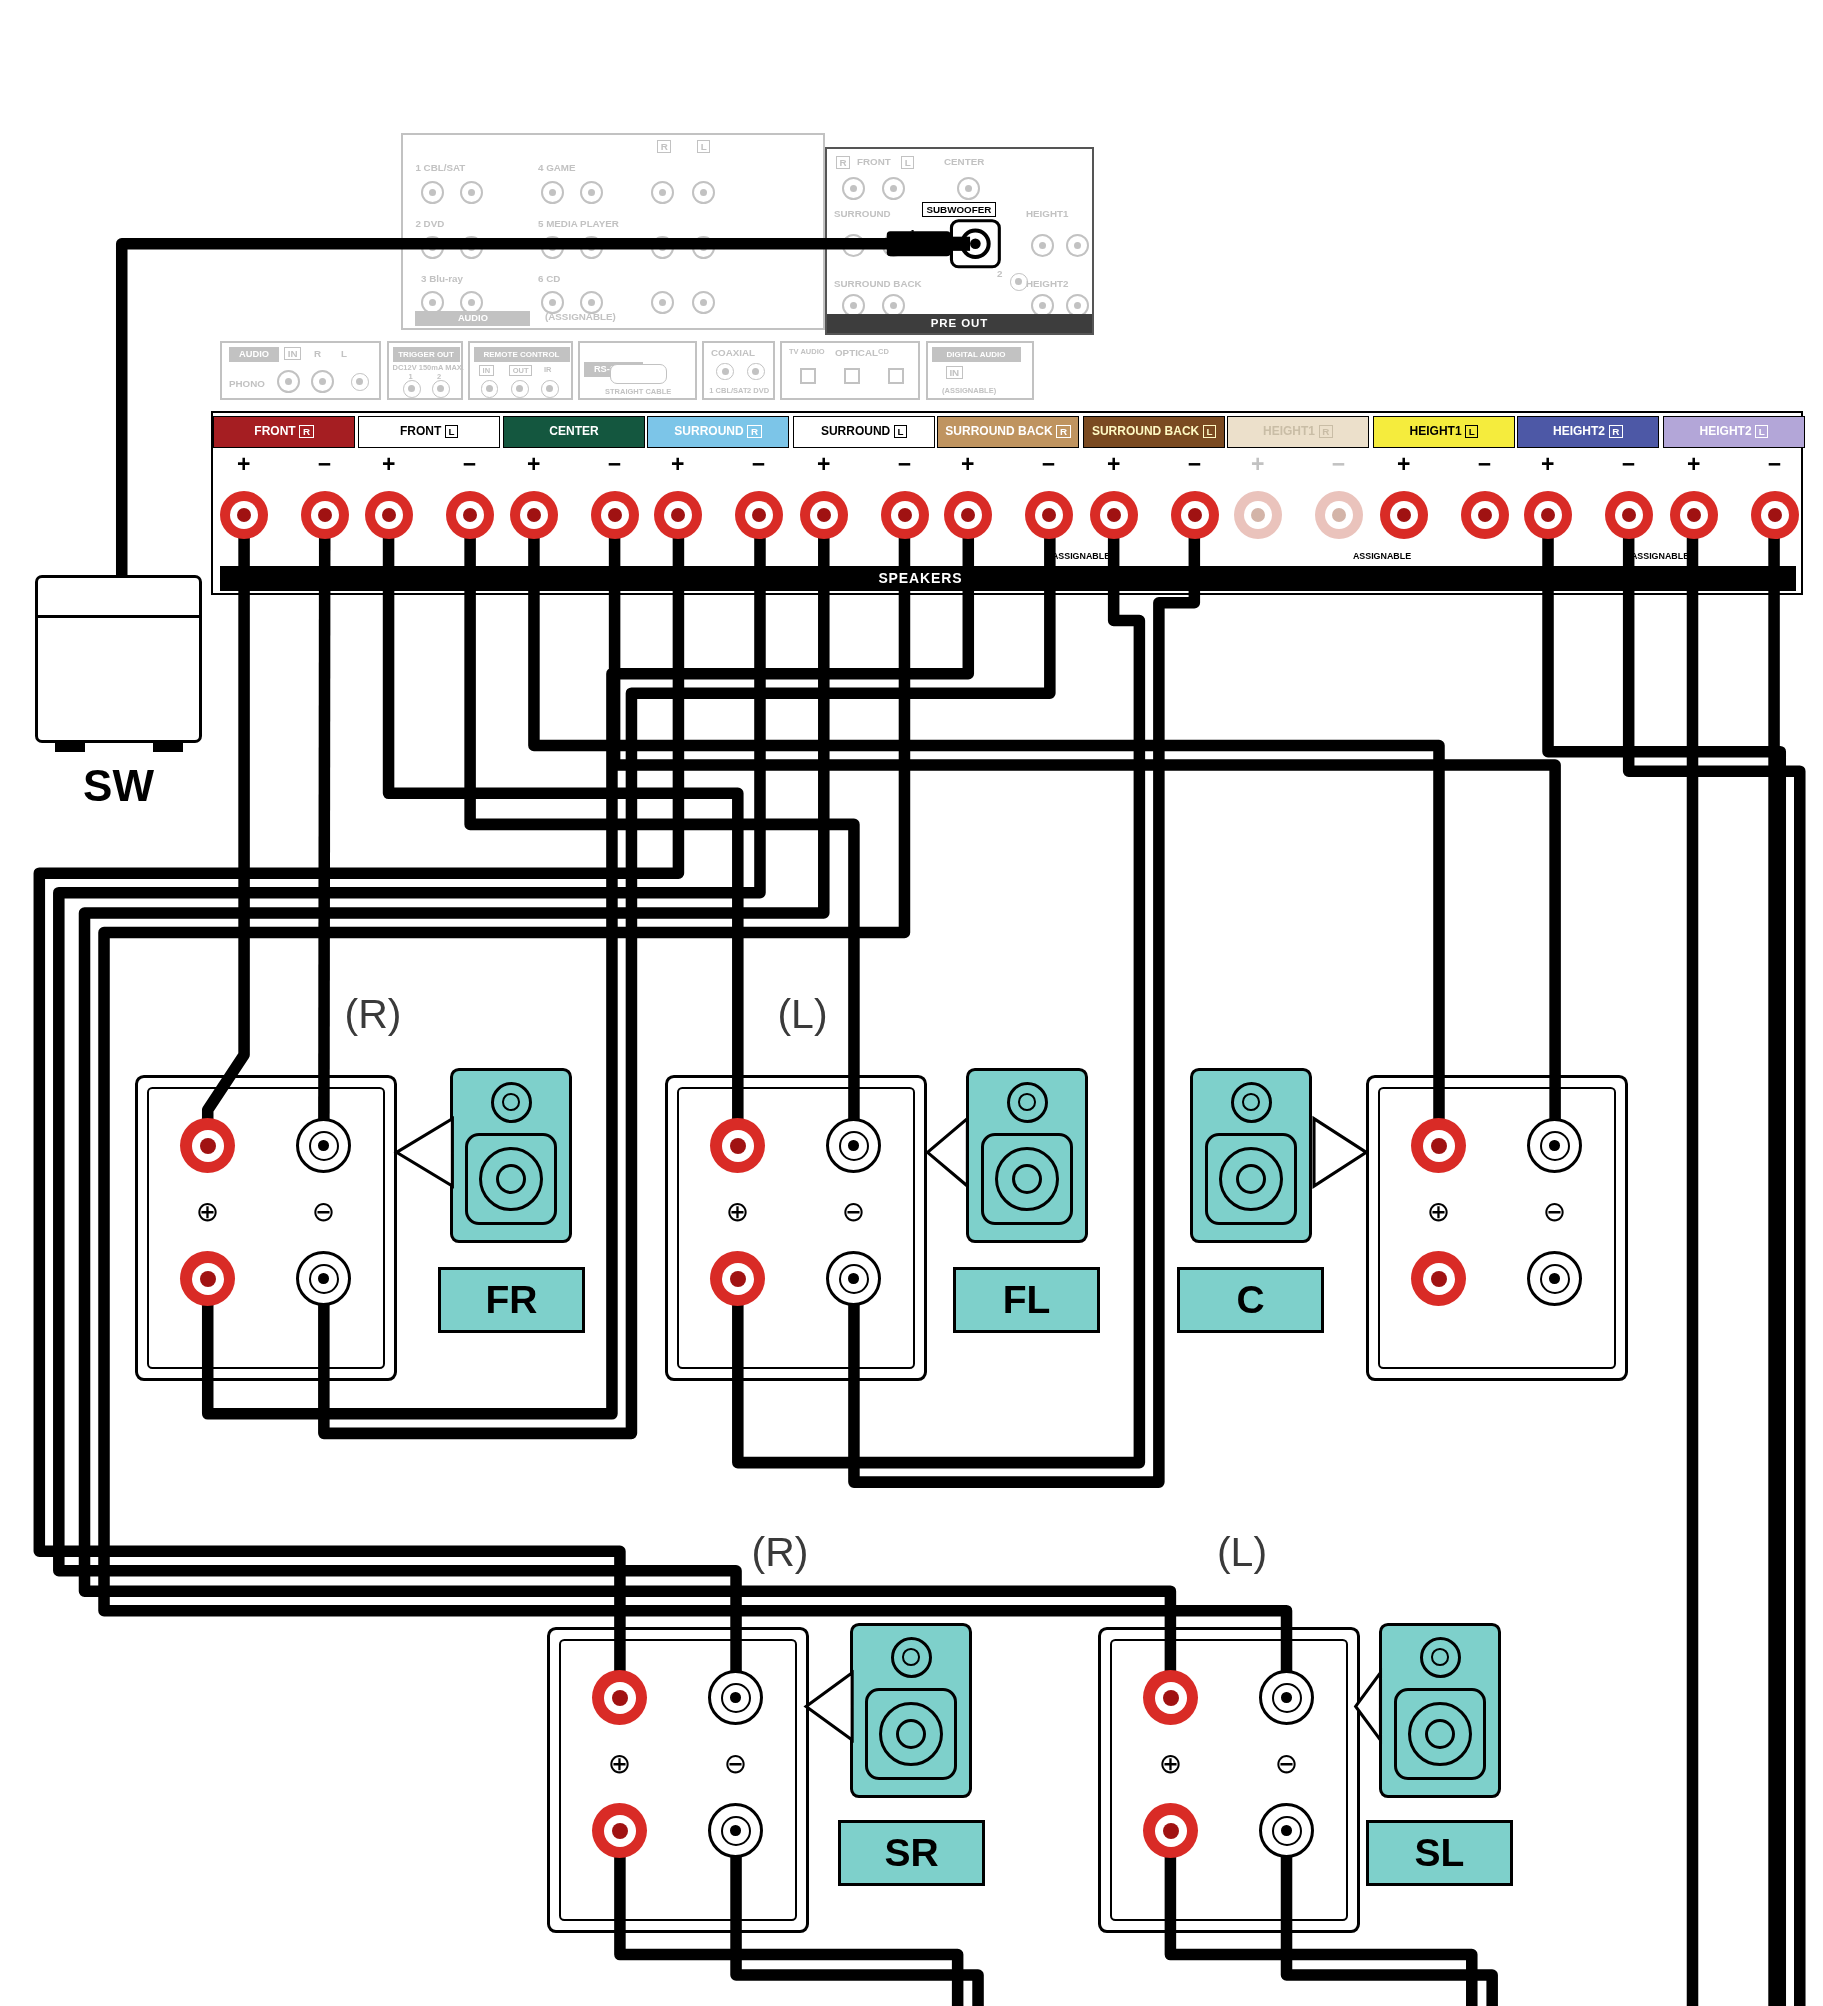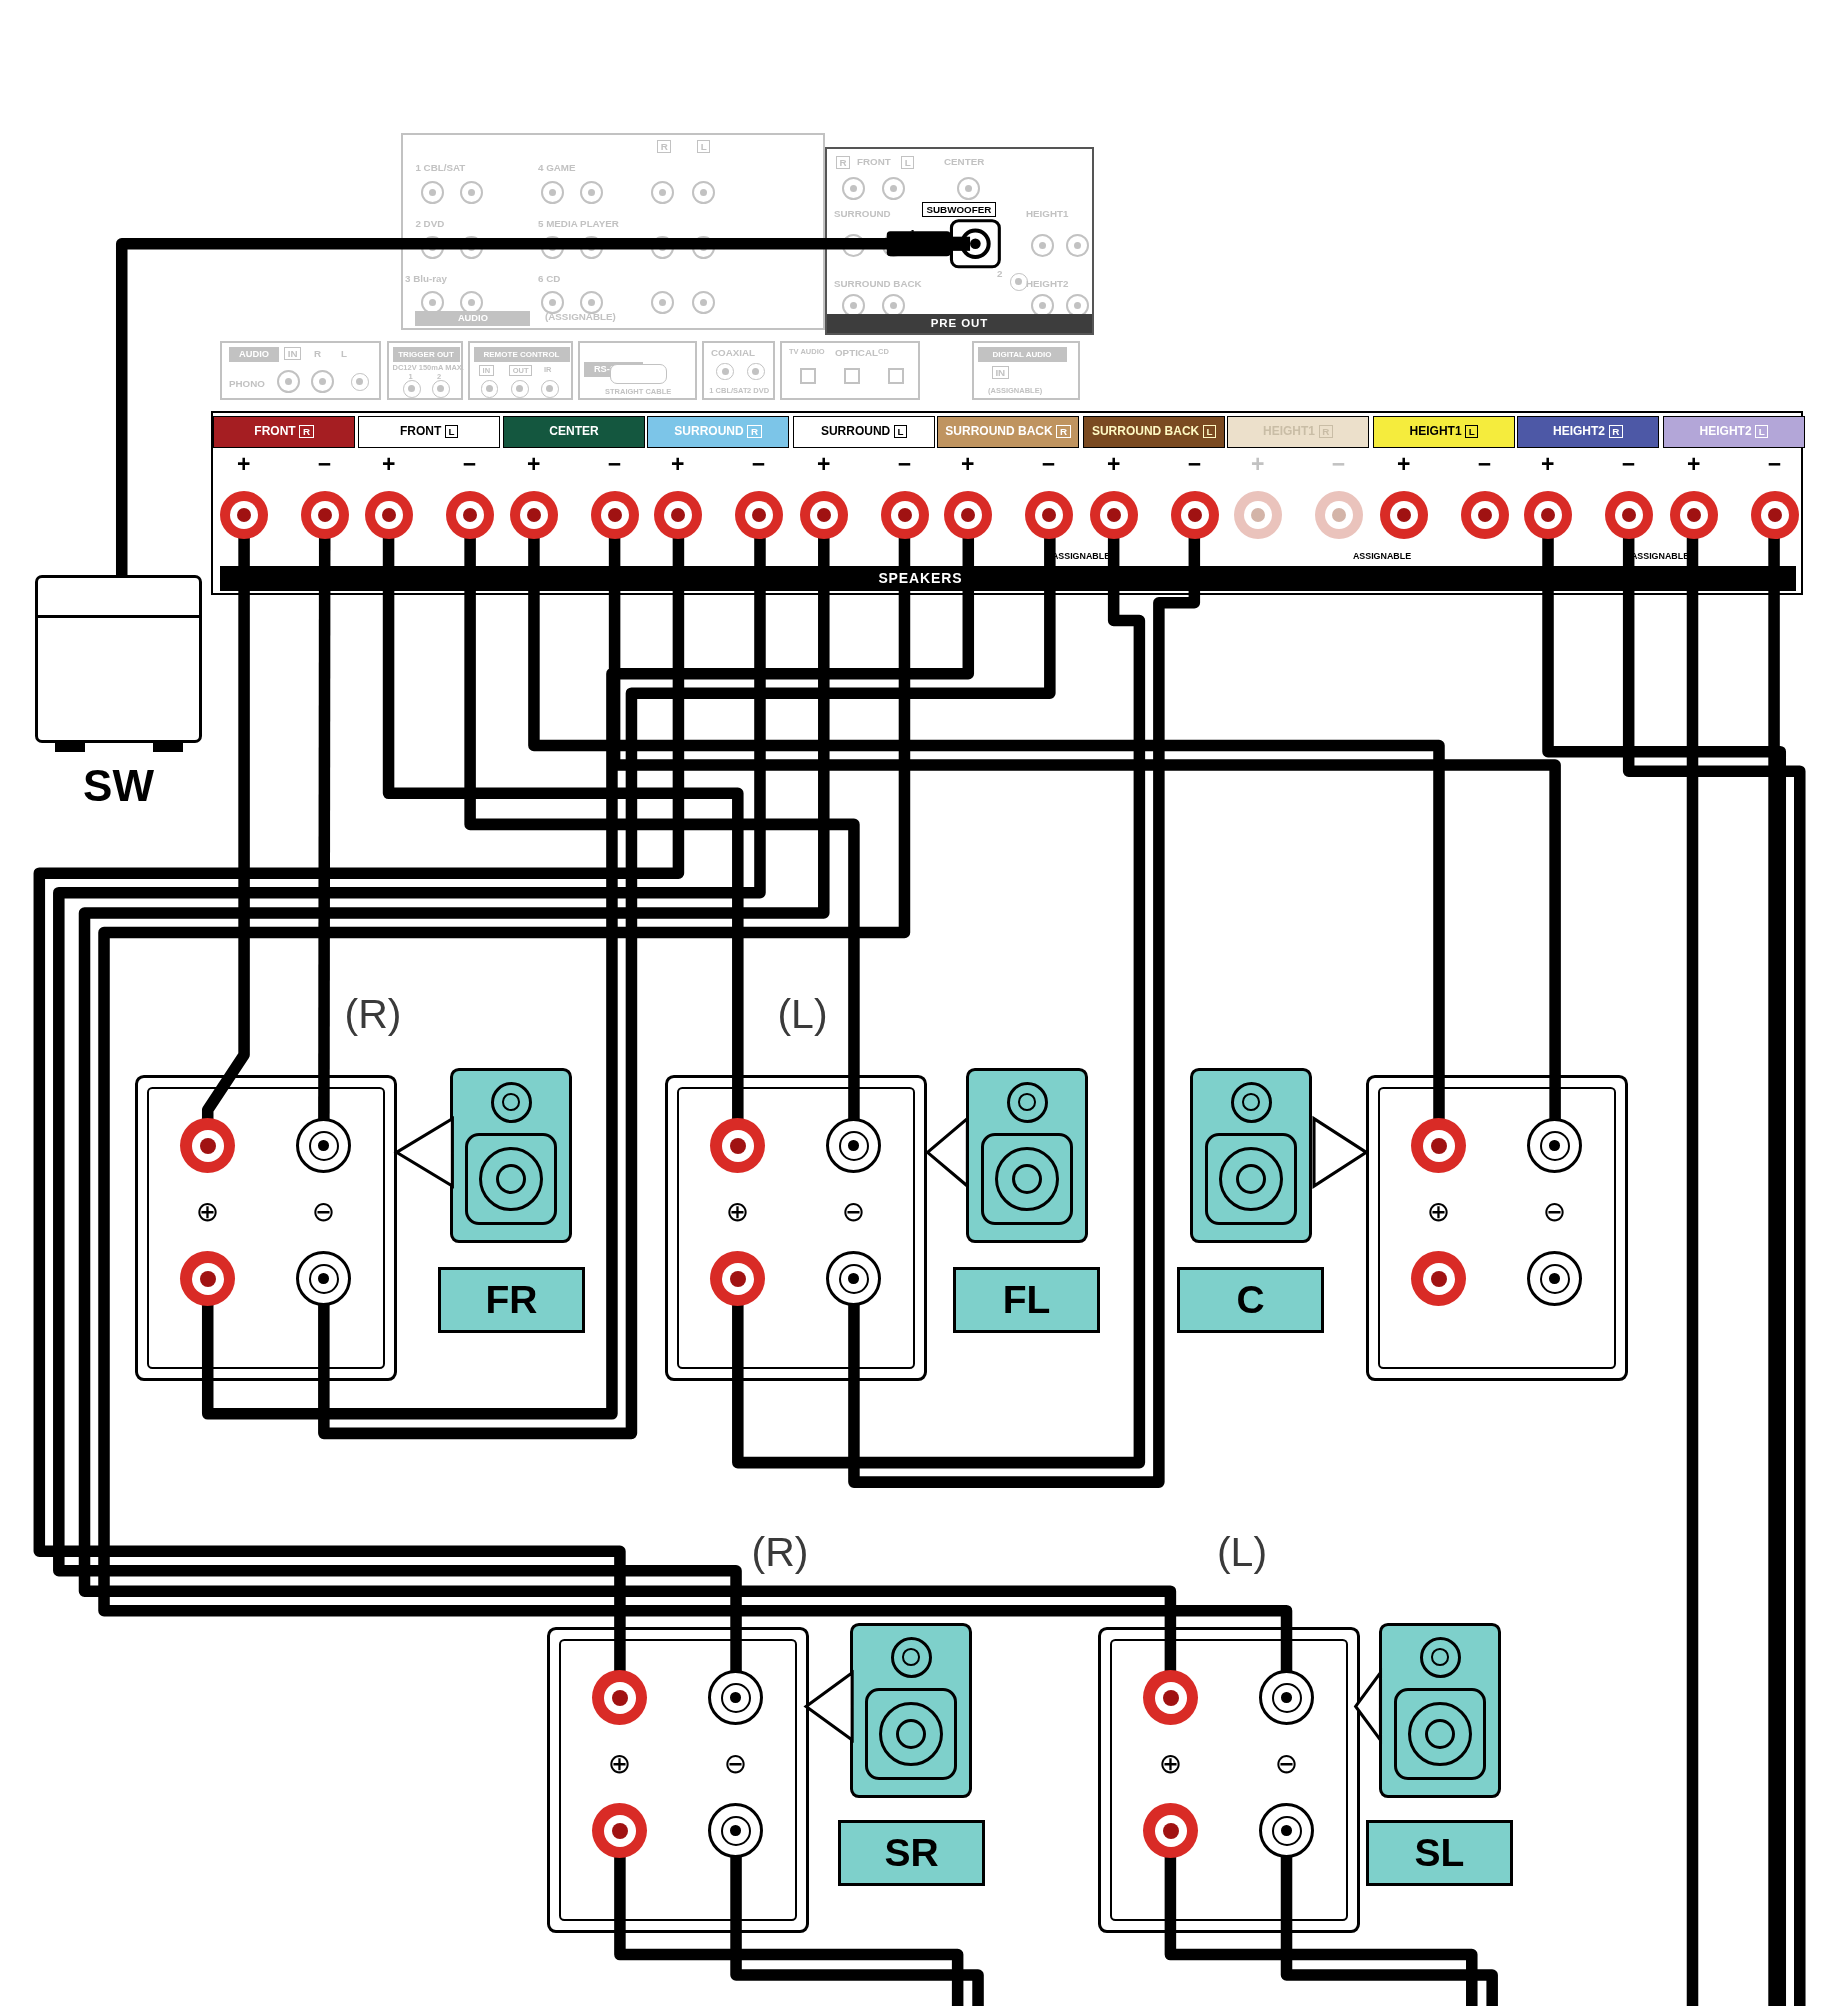--- a/index.html
+++ b/index.html
@@ -97,21 +97,21 @@
 
     <div class="flabel" style="left:12.4px;top:83px">2 DVD</div>
     <div class="flabel" style="left:135px;top:83px">5 MEDIA PLAYER</div>
     <div class="fjack" style="left:17.7px;top:101px"></div>
     <div class="fjack" style="left:57px;top:101px"></div>
     <div class="fjack" style="left:138px;top:101px"></div>
     <div class="fjack" style="left:177px;top:101px"></div>
     <div class="fjack" style="left:248px;top:101px"></div>
     <div class="fjack" style="left:289px;top:101px"></div>
 
-    <div class="flabel" style="left:2px;top:138px">3 Blu-ray</div>
+    <div class="flabel" style="left:18px;top:138px">3 Blu-ray</div>
     <div class="flabel" style="left:135px;top:138px">6 CD</div>
     <div class="fjack" style="left:17.7px;top:156px"></div>
     <div class="fjack" style="left:57px;top:156px"></div>
     <div class="fjack" style="left:138px;top:156px"></div>
     <div class="fjack" style="left:177px;top:156px"></div>
     <div class="fjack" style="left:248px;top:156px"></div>
     <div class="fjack" style="left:289px;top:156px"></div>
 
     <div class="fbar" style="left:12.4px;top:176px;width:115px">AUDIO</div>
     <div class="flabel" style="left:142px;top:176px">(ASSIGNABLE)</div>
@@ -194,21 +194,21 @@
 
   <div class="fbox" style="left:780px;top:341px;width:140px;height:59px">
     <div class="flabel tiny" style="left:7px;top:3.5px">TV AUDIO</div>
     <div class="flabel" style="left:53px;top:3.5px">OPTICAL</div>
     <div class="flabel tiny" style="left:96px;top:3.5px">CD</div>
     <div class="fsq" style="left:17.7px;top:25px"></div>
     <div class="fsq" style="left:62px;top:25px"></div>
     <div class="fsq" style="left:106px;top:25px"></div>
   </div>
 
-  <div class="fbox" style="left:972px;top:341px;width:108px;height:59px">
+  <div class="fbox" style="left:926px;top:341px;width:108px;height:59px">
     <div class="fbar" style="left:3.5px;top:3.5px;width:89px;font-size:8px">DIGITAL AUDIO</div>
     <div class="flabel" style="left:17.7px;top:23px"><span class="flbox">IN</span></div>
     <div class="flabel tiny" style="left:14px;top:43px">(ASSIGNABLE)</div>
   </div>
 
   <div class="strip">
 
     <div class="ch" style="left:0px">
       <div class="chlabel" style="background-color: rgb(165, 30, 34); color: rgb(255, 255, 255);"><span>FRONT</span><span class="lbox">R</span></div>
       <div class="sign splus">+</div>

